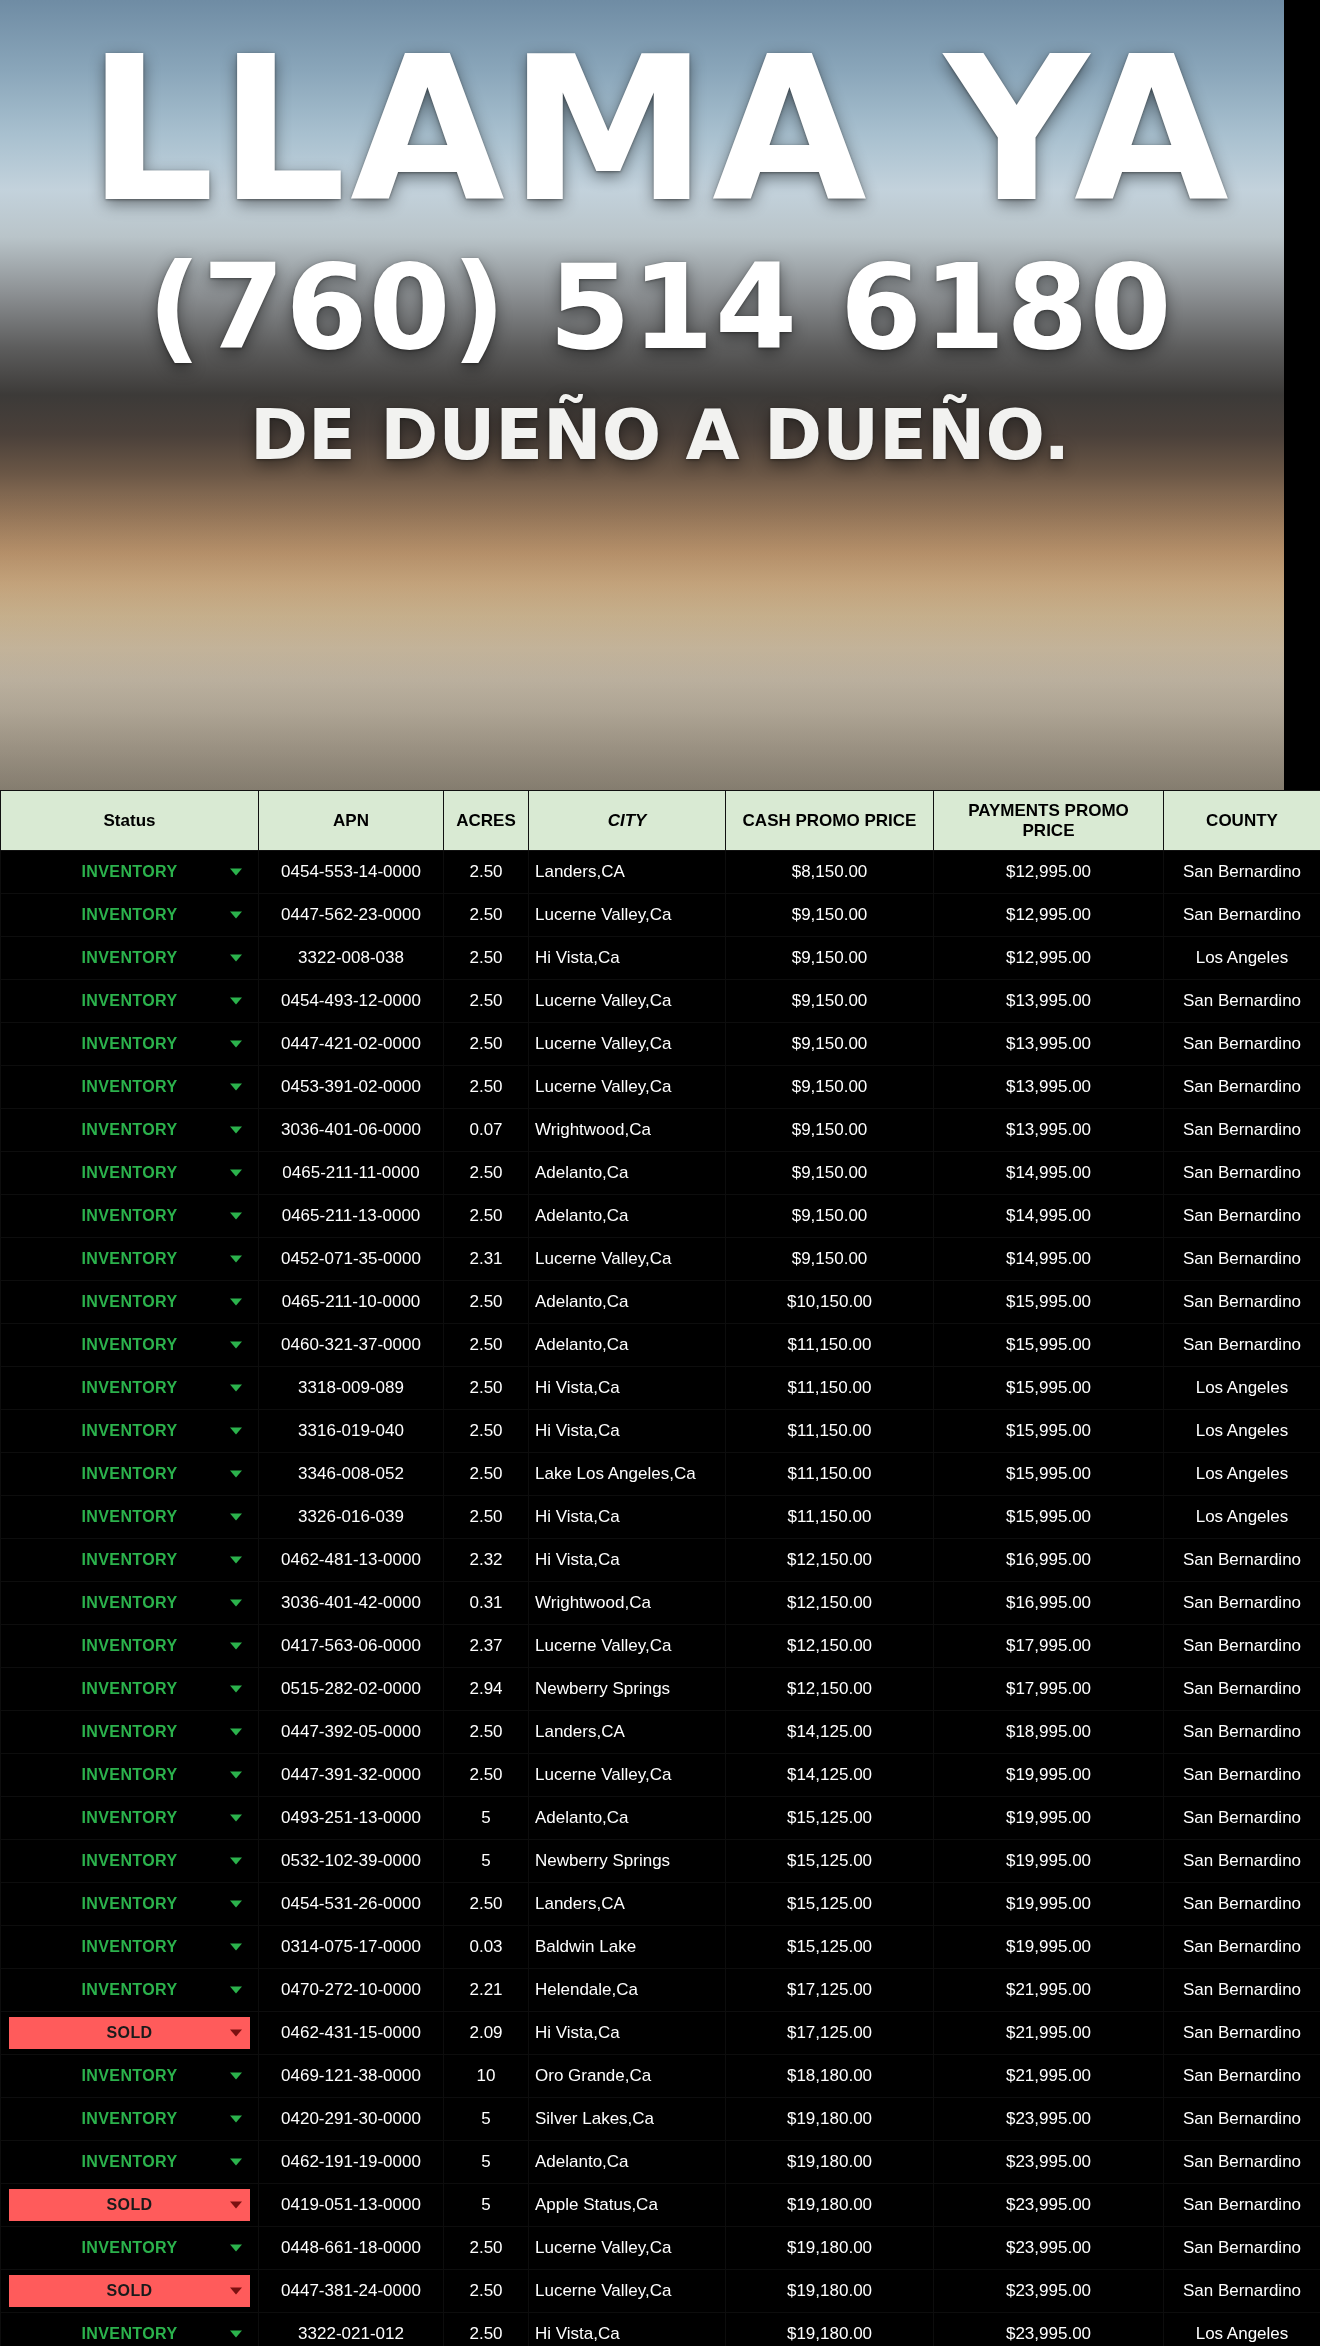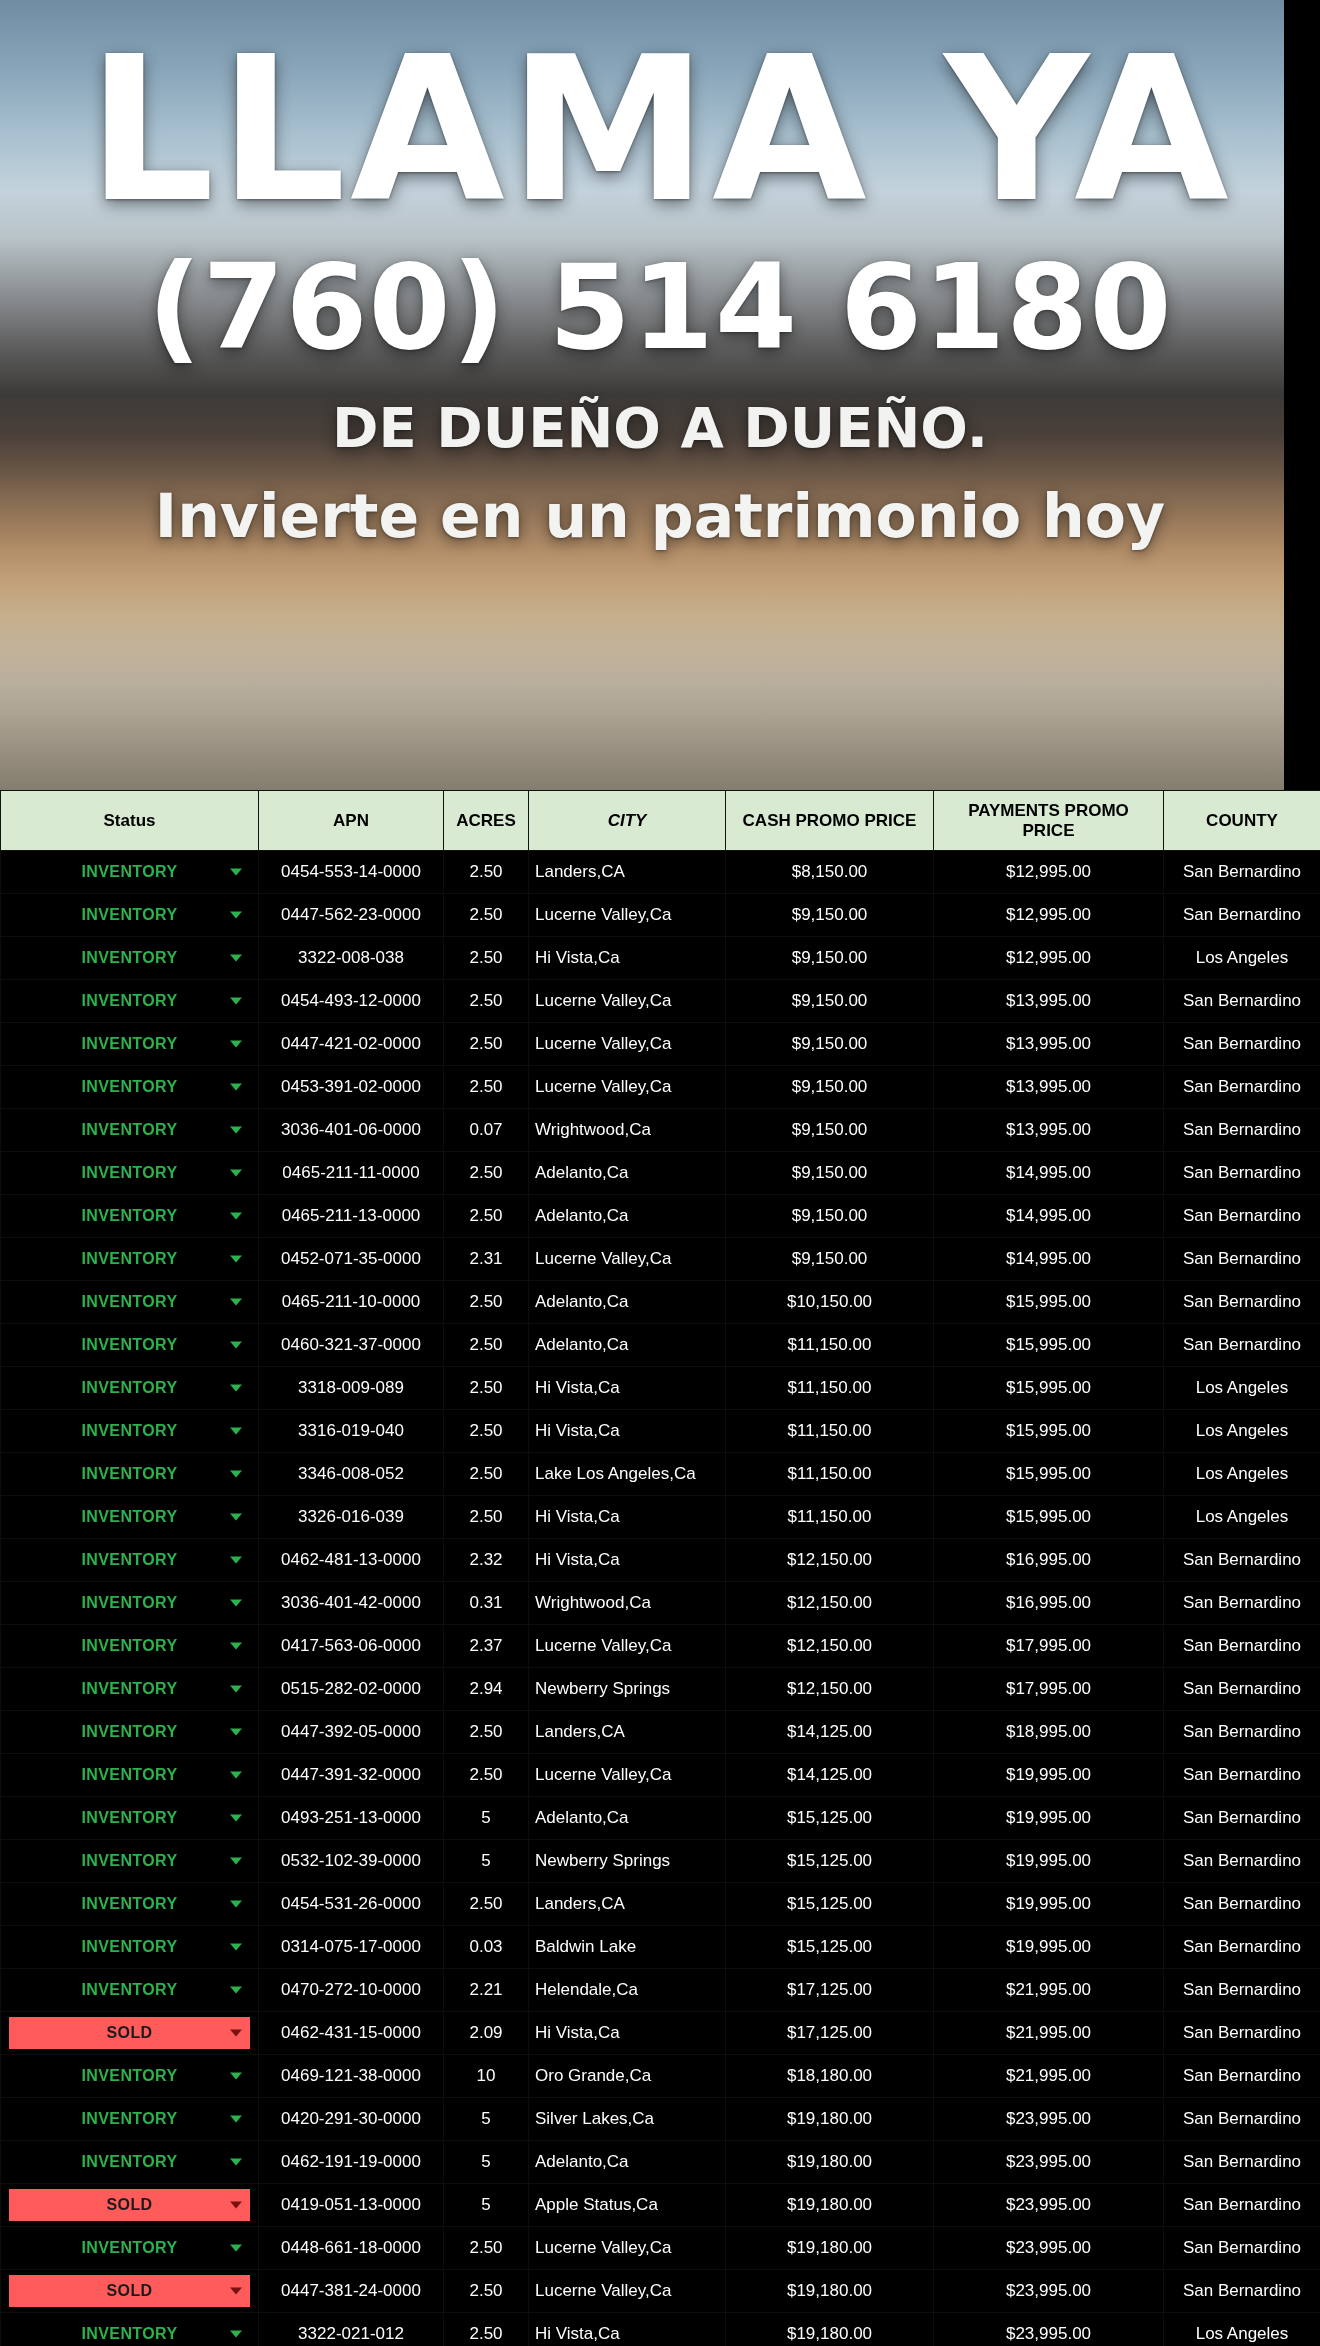--- a/index.html
+++ b/index.html
@@ -74,21 +74,21 @@
     line-height: 1.0;
     letter-spacing: 1px;
     color: #ffffff;
     margin-top: 26px;
     text-shadow: 0 5px 16px rgba(0,0,0,0.45), 0 1px 3px rgba(0,0,0,0.4);
     white-space: nowrap;
   }
   .hl3 {
     font-family: "DejaVu Sans", sans-serif;
     font-weight: 700;
-    font-size: 56px;
+    font-size: 70px;
     line-height: 1.0;
     letter-spacing: 0px;
     color: #f2f2f0;
     margin-top: 34px;
     text-shadow: 0 5px 16px rgba(0,0,0,0.45), 0 1px 3px rgba(0,0,0,0.4);
     white-space: nowrap;
   }
   .hl4 {
     font-family: "DejaVu Sans", sans-serif;
     font-weight: 700;
@@ -190,21 +190,20 @@
   td.county { text-align: center; font-size: 16px; }
 </style>
 </head>
 <body>
 
 <div class="hero">
   <div class="hero-inner">
     <div class="hl1">LLAMA YA</div>
     <div class="hl2">(760) 514 6180</div>
     <div class="hl3">DE DUEÑO A DUEÑO.</div>
-    <div class="hl4">Invierte en un patrimonio hoy</div>
   </div>
 </div>
 
 <div class="sheet">
   <table class="inv">
     <colgroup>
       <col class="c-status">
         <col class="c-apn">
         <col class="c-acres">
         <col class="c-city">

